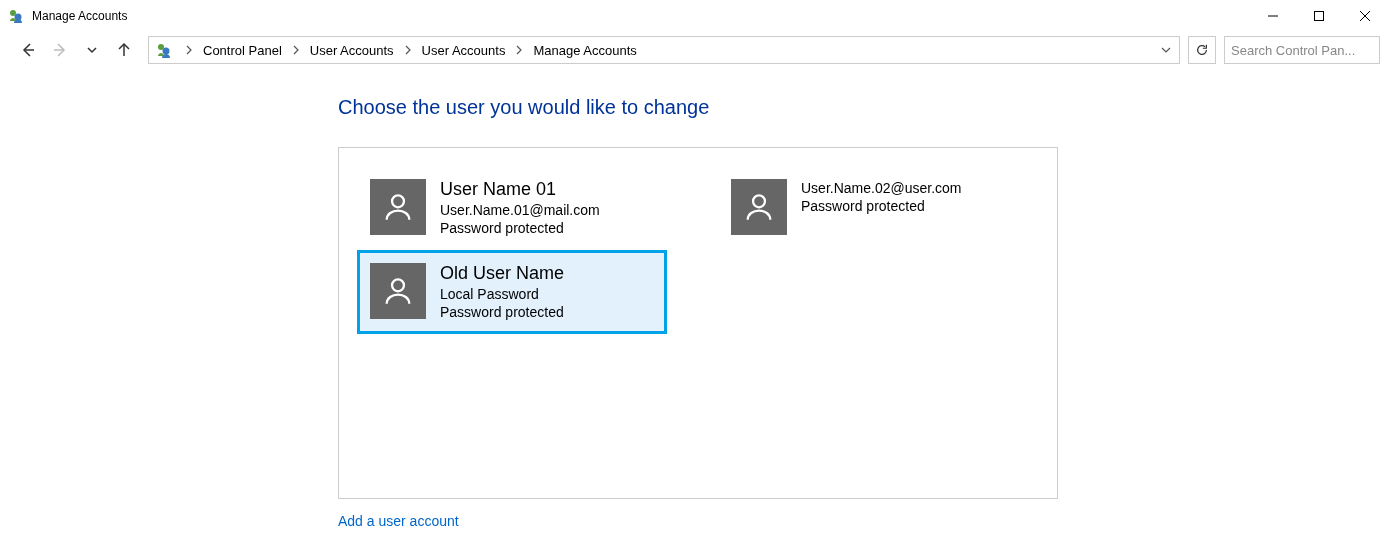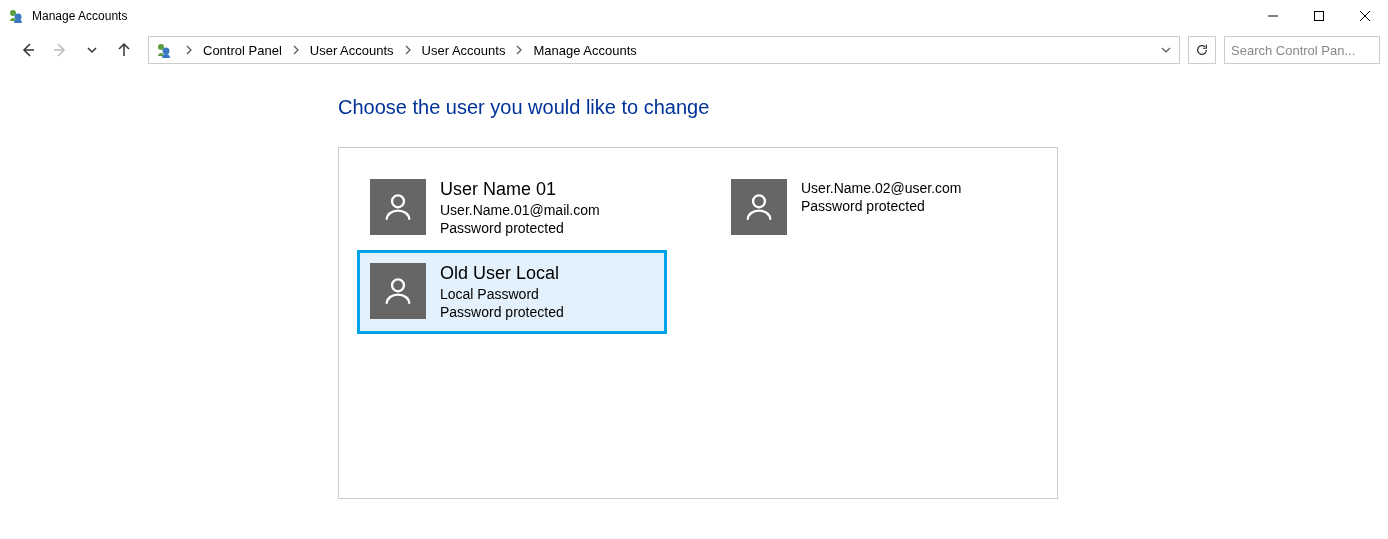--- a/index.html
+++ b/index.html
@@ -271,22 +271,23 @@
       </div>
 
       <div class="account-tile selected">
         <div class="avatar">
           <svg width="34" height="34" viewBox="0 0 24 24">
               <circle cx="12" cy="8" r="4.2" fill="none" stroke="#fff" stroke-width="1.6"></circle>
               <path d="M4 21c0-4 4-6.5 8-6.5s8 2.5 8 6.5" fill="none" stroke="#fff" stroke-width="1.6"></path>
             </svg>
         </div>
         <div class="account-info">
-          <div class="account-name">Old User Local</div>
+          <div class="account-name">Old User Name</div>
           <div class="account-sub">Local Password</div>
           <div class="account-sub">Password protected</div>
         </div>
       </div>
       <div></div>
     </div>
   </div>
 
+  <div class="add-link">Add a user account</div>
 </div>
 
 </body></html>

